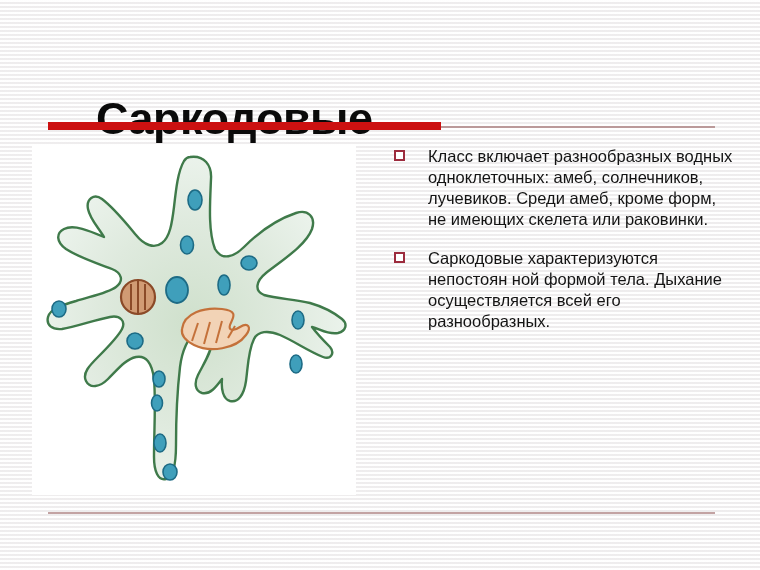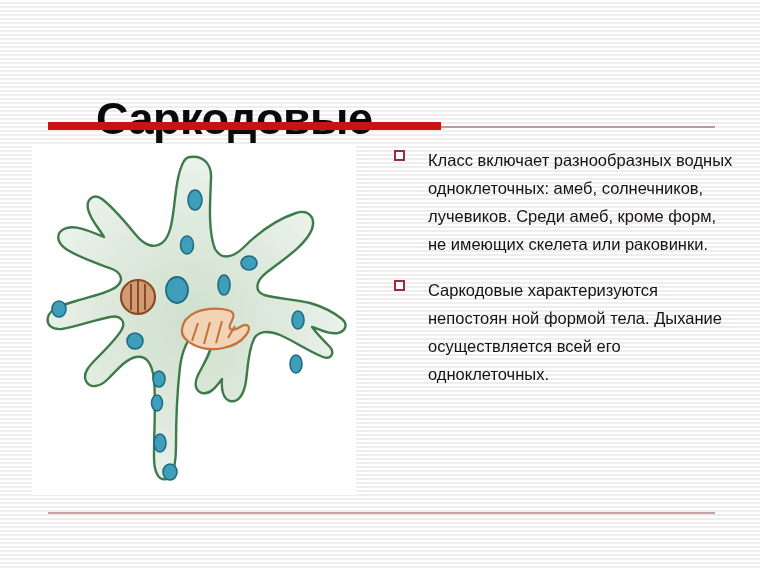--- a/index.html
+++ b/index.html
@@ -103,21 +103,21 @@
     height: 11px;
     border: 2px solid #9c2b3d;
     background: #ffffff;
     margin-top: 4px;
     margin-right: 23px;
     box-sizing: border-box;
   }
   .bullet-text {
     flex: 1 1 auto;
     font-size: 16.5px;
-    line-height: 28px;
+    line-height: 21px;
     color: #141414;
     white-space: pre-wrap;
   }
 </style>
 </head>
 <body>
 
 <div id="slide">
 
   <h1 id="title">Саркодовые</h1>
@@ -230,21 +230,21 @@
 
   <div id="bullets">
 
     <div class="bullet-row">
       <span class="bullet-marker"></span>
       <span class="bullet-text">Класс включает разнообразных водных одноклеточных: амеб, солнечников, лучевиков. Среди амеб, кроме форм, не имеющих скелета или раковинки.</span>
     </div>
 
     <div class="bullet-row">
       <span class="bullet-marker"></span>
-      <span class="bullet-text">Саркодовые характеризуются  непостоян ной формой тела. Дыхание осуществляется всей его одноклеточных.</span>
+      <span class="bullet-text">Саркодовые характеризуются  непостоян ной формой тела. Дыхание осуществляется всей его разнообразных.</span>
     </div>
 
 
   </div>
 
   <div id="bottom-rule"></div>
 
 </div>
 
 </body></html>

